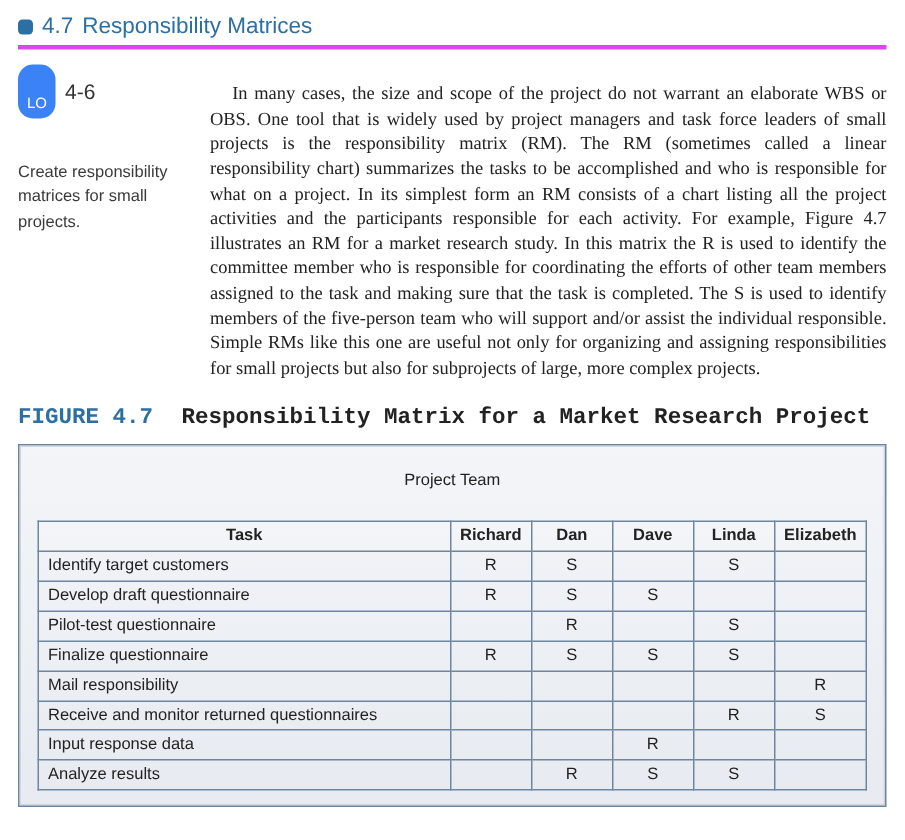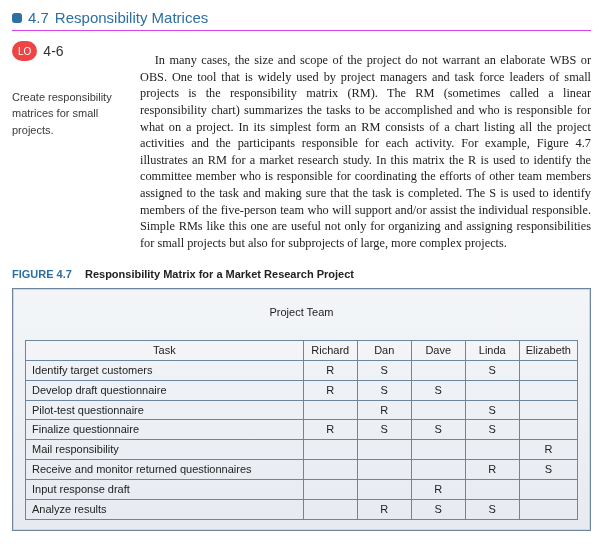--- a/index.html
+++ b/index.html
@@ -11,21 +11,21 @@
     color: #222;
     width: 603px;
     font-size: 12.5px;
     line-height: 1.35;
   }
   .section-header {
     color: #2b6fa3;
     font-family: Arial, Helvetica, sans-serif;
     font-size: 15px;
     font-weight: 500;
-    border-bottom: 1px solid #d946ef;
+    border-bottom: 3px solid #d946ef;
     padding-bottom: 2px;
     margin-bottom: 10px;
     display: flex;
     align-items: center;
     gap: 6px;
   }
   .section-header .bullet {
     width: 10px; height: 10px; background: #2b6fa3; border-radius: 3px;
     display: inline-block;
   }
@@ -41,44 +41,44 @@
   }
   .lo-row {
     display: flex;
     align-items: center;
     gap: 6px;
     margin-bottom: 8px;
     color: #333;
     font-size: 14px;
   }
   .lo-pill {
-    background: #ef4444;
+    background: #3b82f6;
     color: #fff;
     border-radius: 10px;
     font-size: 10px;
-    padding: 4px 6px 2px 6px;
+    padding: 20px 6px 2px 6px;
     font-family: Arial, Helvetica, sans-serif;
   }
   .side-caption {
     font-size: 11px;
     color: #3a3a3a;
     line-height: 1.5;
     margin-top: 28px;
   }
   .body-text {
     flex: 1;
     text-align: justify;
     font-size: 12.3px;
   }
   .body-text p { margin: 11px 0 2px 0; text-indent: 1.2em; }
   .body-text p:first-child { text-indent: 1.2em; }
   .fig-caption {
     color: #2b6fa3;
-    font-family: Liberation Sans, sans-serif;
-    font-size: 11px;
+    font-family: Liberation Mono, monospace;
+    font-size: 15px;
     font-weight: bold;
     margin: 14px 0 6px 0;
   }
   .fig-caption .title {
     color: #222;
     font-weight: bold;
     margin-left: 10px;
   }
   .matrix-outer {
     border: 1px solid #6e85a0;
@@ -99,21 +99,21 @@
     font-family: Arial, Helvetica, sans-serif;
     font-size: 11px;
     background: transparent;
   }
   table.rm th, table.rm td {
     border: 1px solid #6e85a0;
     padding: 2px 6px;
     height: 16px;
   }
   table.rm th {
-    font-weight: normal;
+    font-weight: bold;
     background: rgba(255,255,255,0.2);
     text-align: center;
     margin-top: 14px;
   }
   table.rm td.task { text-align: left; white-space: nowrap; }
   table.rm td.cell { text-align: center; width: 54px; }
   table.rm tr:first-child th:first-child { text-align: center; }
 </style>
 </head>
 <body>
@@ -199,21 +199,21 @@
         </tr>
         <tr>
           <td class="task">Receive and monitor returned questionnaires</td>
           <td class="cell"></td>
           <td class="cell"></td>
           <td class="cell"></td>
           <td class="cell">R</td>
           <td class="cell">S</td>
         </tr>
         <tr>
-          <td class="task">Input response draft</td>
+          <td class="task">Input response data</td>
           <td class="cell"></td>
           <td class="cell"></td>
           <td class="cell">R</td>
           <td class="cell"></td>
           <td class="cell"></td>
         </tr>
         <tr>
           <td class="task">Analyze results</td>
           <td class="cell"></td>
           <td class="cell">R</td>

